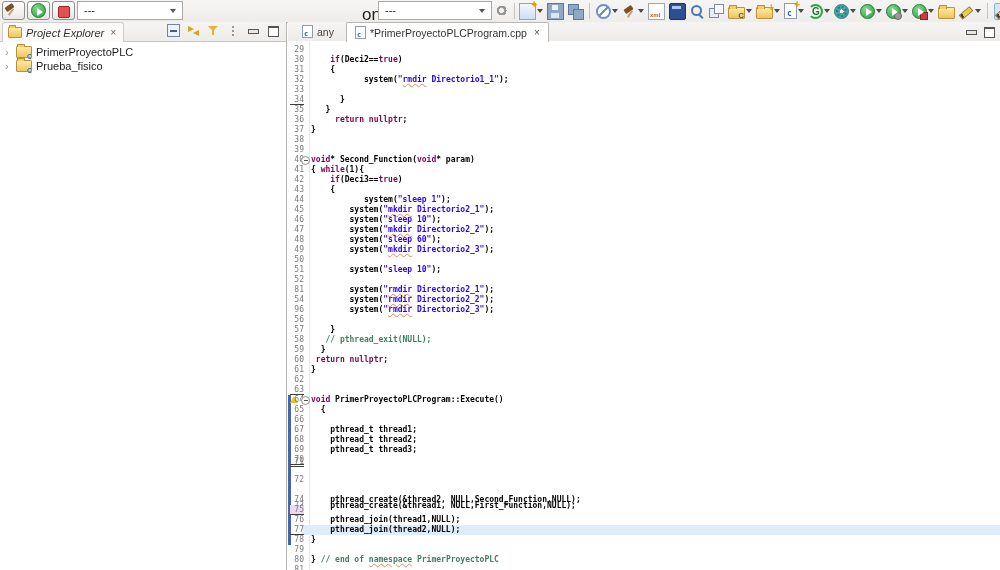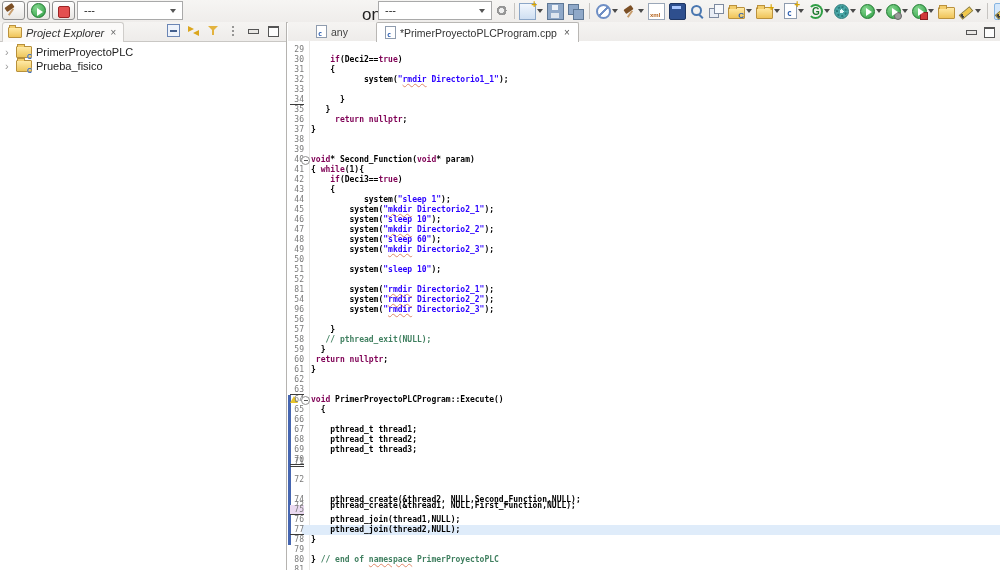--- a/index.html
+++ b/index.html
@@ -128,21 +128,21 @@
   .proj-folder{width:14px;height:10px;position:relative;background:linear-gradient(#ffeaa6,#eec75d);
             border:1px solid #b8913c;border-radius:1px;flex:none;}
   .proj-folder::before{content:"";position:absolute;left:0;top:-3px;width:6px;height:2px;
             background:#f3cd6b;border:1px solid #b8913c;border-bottom:none;}
   .proj-folder::after{content:"C";position:absolute;right:-1px;bottom:-3px;color:#2a5db0;
             font:bold 7px "Liberation Sans",sans-serif;text-shadow:0 0 1px #fff;}
 
   
   #editor{position:absolute;left:288px;top:22px;width:712px;height:548px;}
   .tab-row{position:relative;height:19px;background:linear-gradient(#f5f4f2,#eeecea);
-           border-bottom:1px solid #c9c7c4;display:flex;align-items:stretch;padding-left:20px;box-sizing:content-box;gap:16px;}
+           border-bottom:1px solid #c9c7c4;display:flex;align-items:stretch;padding-left:6px;box-sizing:content-box;}
   .etab{display:flex;align-items:center;gap:4px;padding:0 8px;font-size:10.5px;color:#333;position:relative;}
   .etab.inactive{color:#444;}
   .etab.active{background:#fff;border:1px solid #b9b7b4;border-bottom:none;z-index:2;
            margin-bottom:-1px;border-radius:2px 2px 0 0;margin-left:4px;}
   .etab .close{color:#555;font-size:10px;margin-left:3px;}
   .file-c-icon{width:9px;height:11px;position:relative;background:#fff;border:1px solid #8f9cae;flex:none;}
   .file-c-icon::after{content:"c";position:absolute;left:1px;bottom:-1px;color:#2a5db0;
            font:bold 7px "DejaVu Sans Mono",monospace;}
   .minmax{position:absolute;right:4px;top:3px;display:flex;gap:5px;z-index:3;}
 

